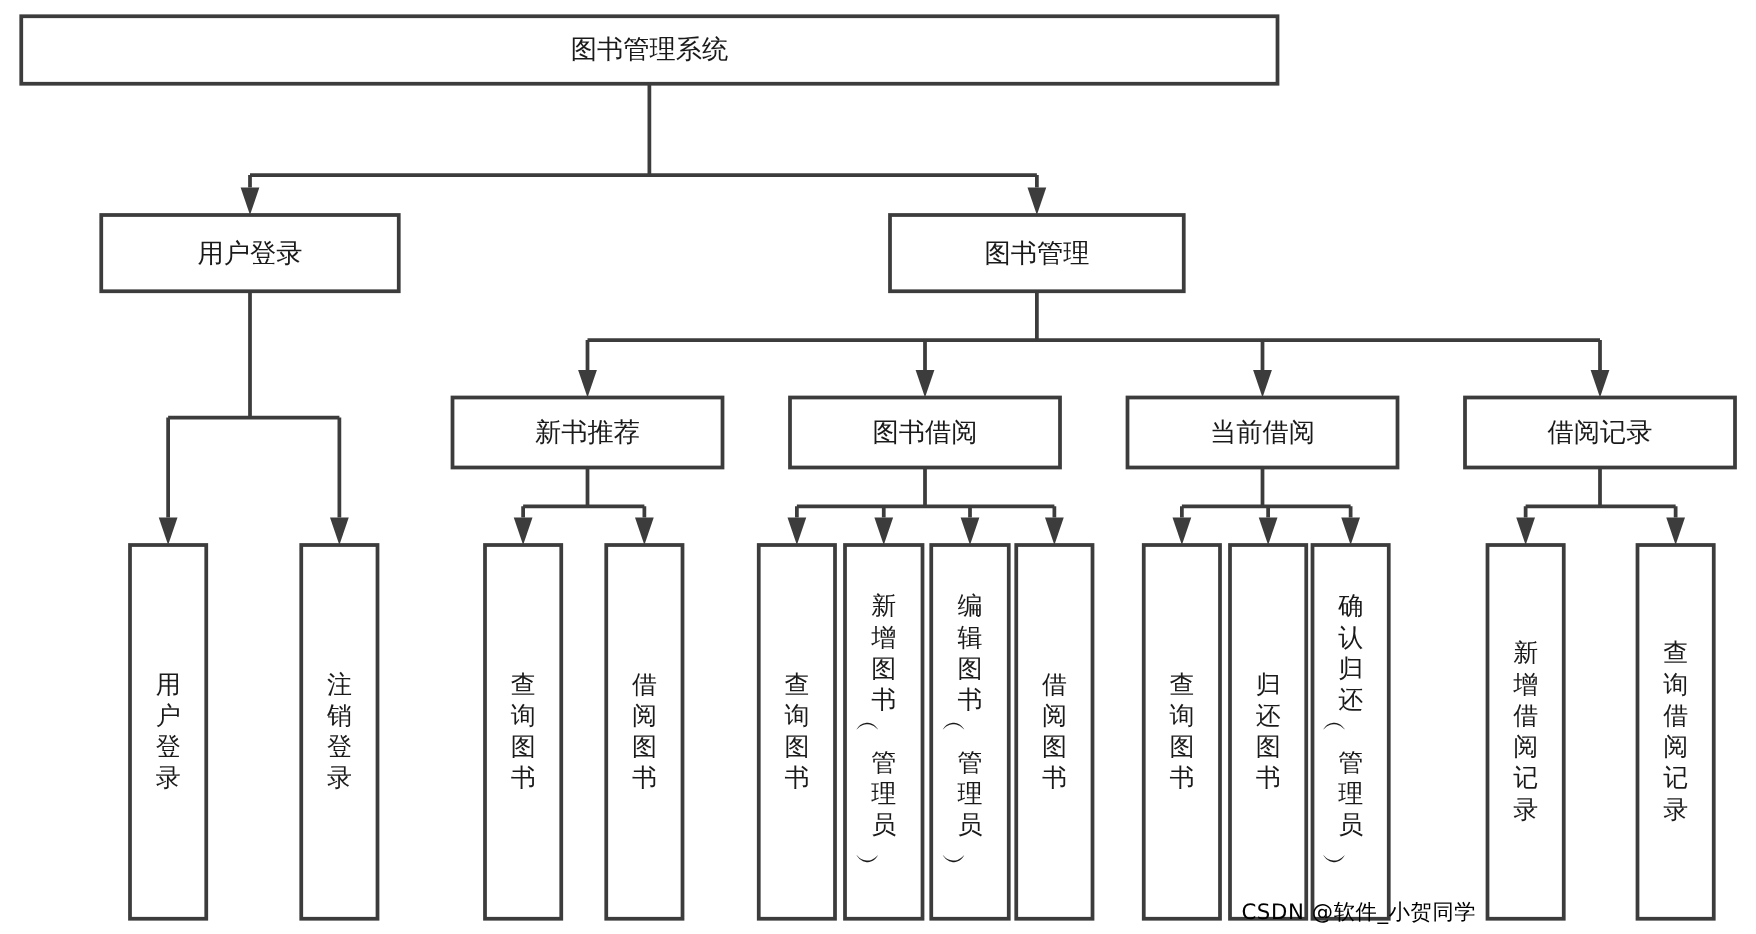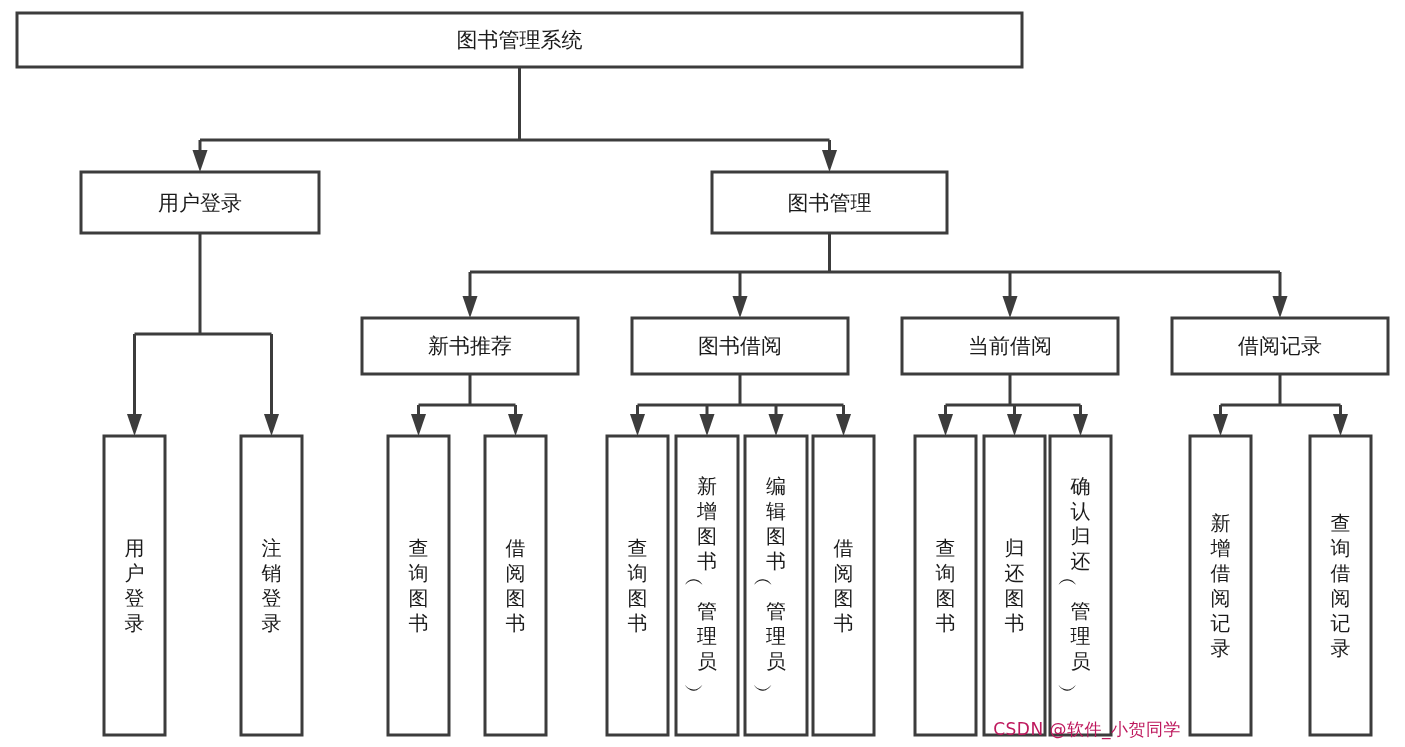--- a/index.html
+++ b/index.html
@@ -50,21 +50,21 @@
     text-anchor: middle;
     dominant-baseline: middle;
   }
   .node-label.vertical-label {
     font-size: 20px;
   }
   .watermark {
     position: absolute;
     right: 10px;
     bottom: 6px;
-    color: #be185d;
+    color: #000000;
     font-size: 17px;
     font-family: "DejaVu Sans", "Liberation Sans", sans-serif;
     letter-spacing: 0.5px;
     white-space: nowrap;
     user-select: none;
   }
 </style>
 </head>
 <body>
 

